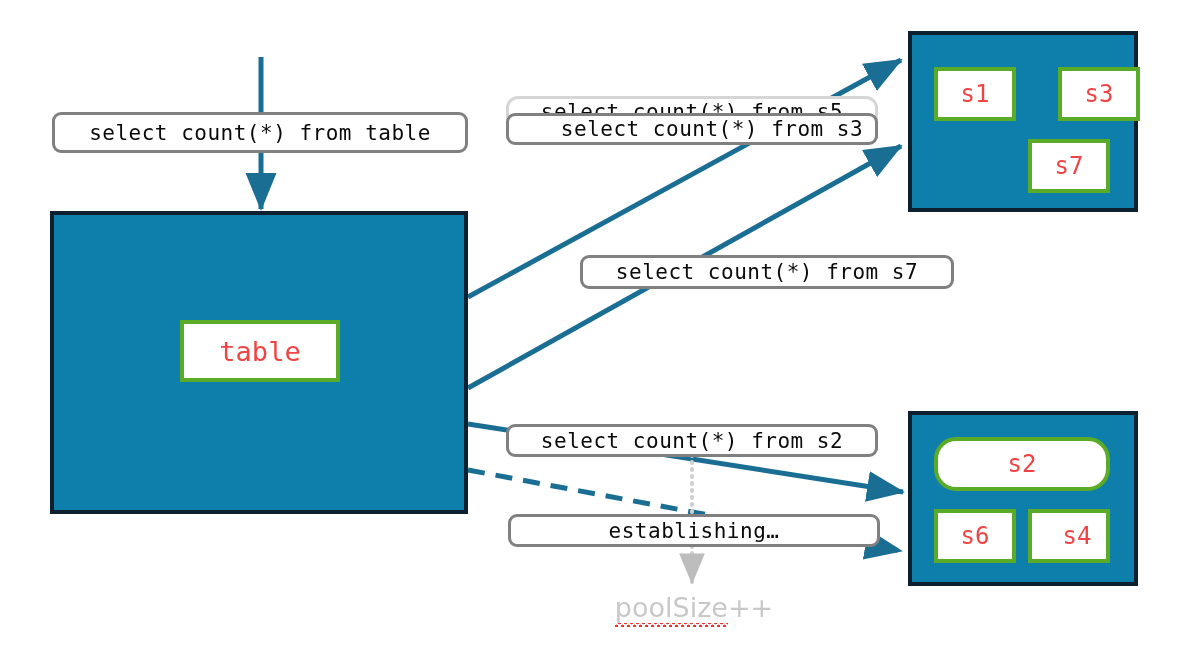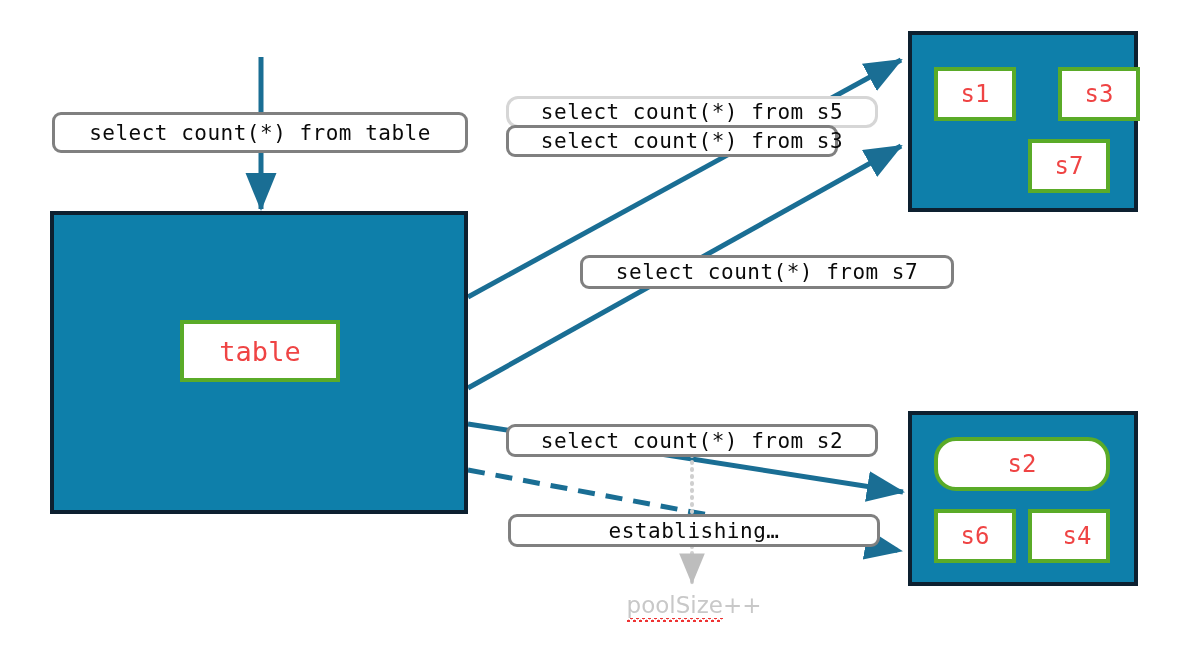--- a/index.html
+++ b/index.html
@@ -105,34 +105,34 @@
     color: #0a0a0a;
     white-space: nowrap;
     letter-spacing: 0.5px;
   }
   .qlabel.faded {
     border-color: #d6d6d6;
     border-radius: 12px;
   }
   #q-table  { left: 52px;  top: 112px; width: 416px; height: 41px; }
   #q-s5     { left: 506px; top: 96px;  width: 372px; height: 32px; }
-  #q-s3     { left: 506px; top: 125px; width: 332px; height: 32px; padding-left: 40px; }
+  #q-s3     { left: 506px; top: 113px; width: 372px; height: 32px; padding-left: 40px; }
   #q-s7     { left: 580px; top: 255px; width: 374px; height: 34px; }
   #q-s2     { left: 506px; top: 424px; width: 372px; height: 33px; }
   #q-est    { left: 508px; top: 514px; width: 372px; height: 33px; }
 
   
   #poolsize {
     position: absolute;
     left: 596px;
     top: 592px;
     width: 196px;
     text-align: center;
     font-family: "DejaVu Sans", sans-serif;
-    font-size: 23px;
+    font-size: 27px;
     color: #c8c8c8;
     white-space: nowrap;
   }
   #poolsize .sp {
     position: relative;
     display: inline-block;
   }
   #poolsize .sp::after {
     content: "";
     position: absolute;

